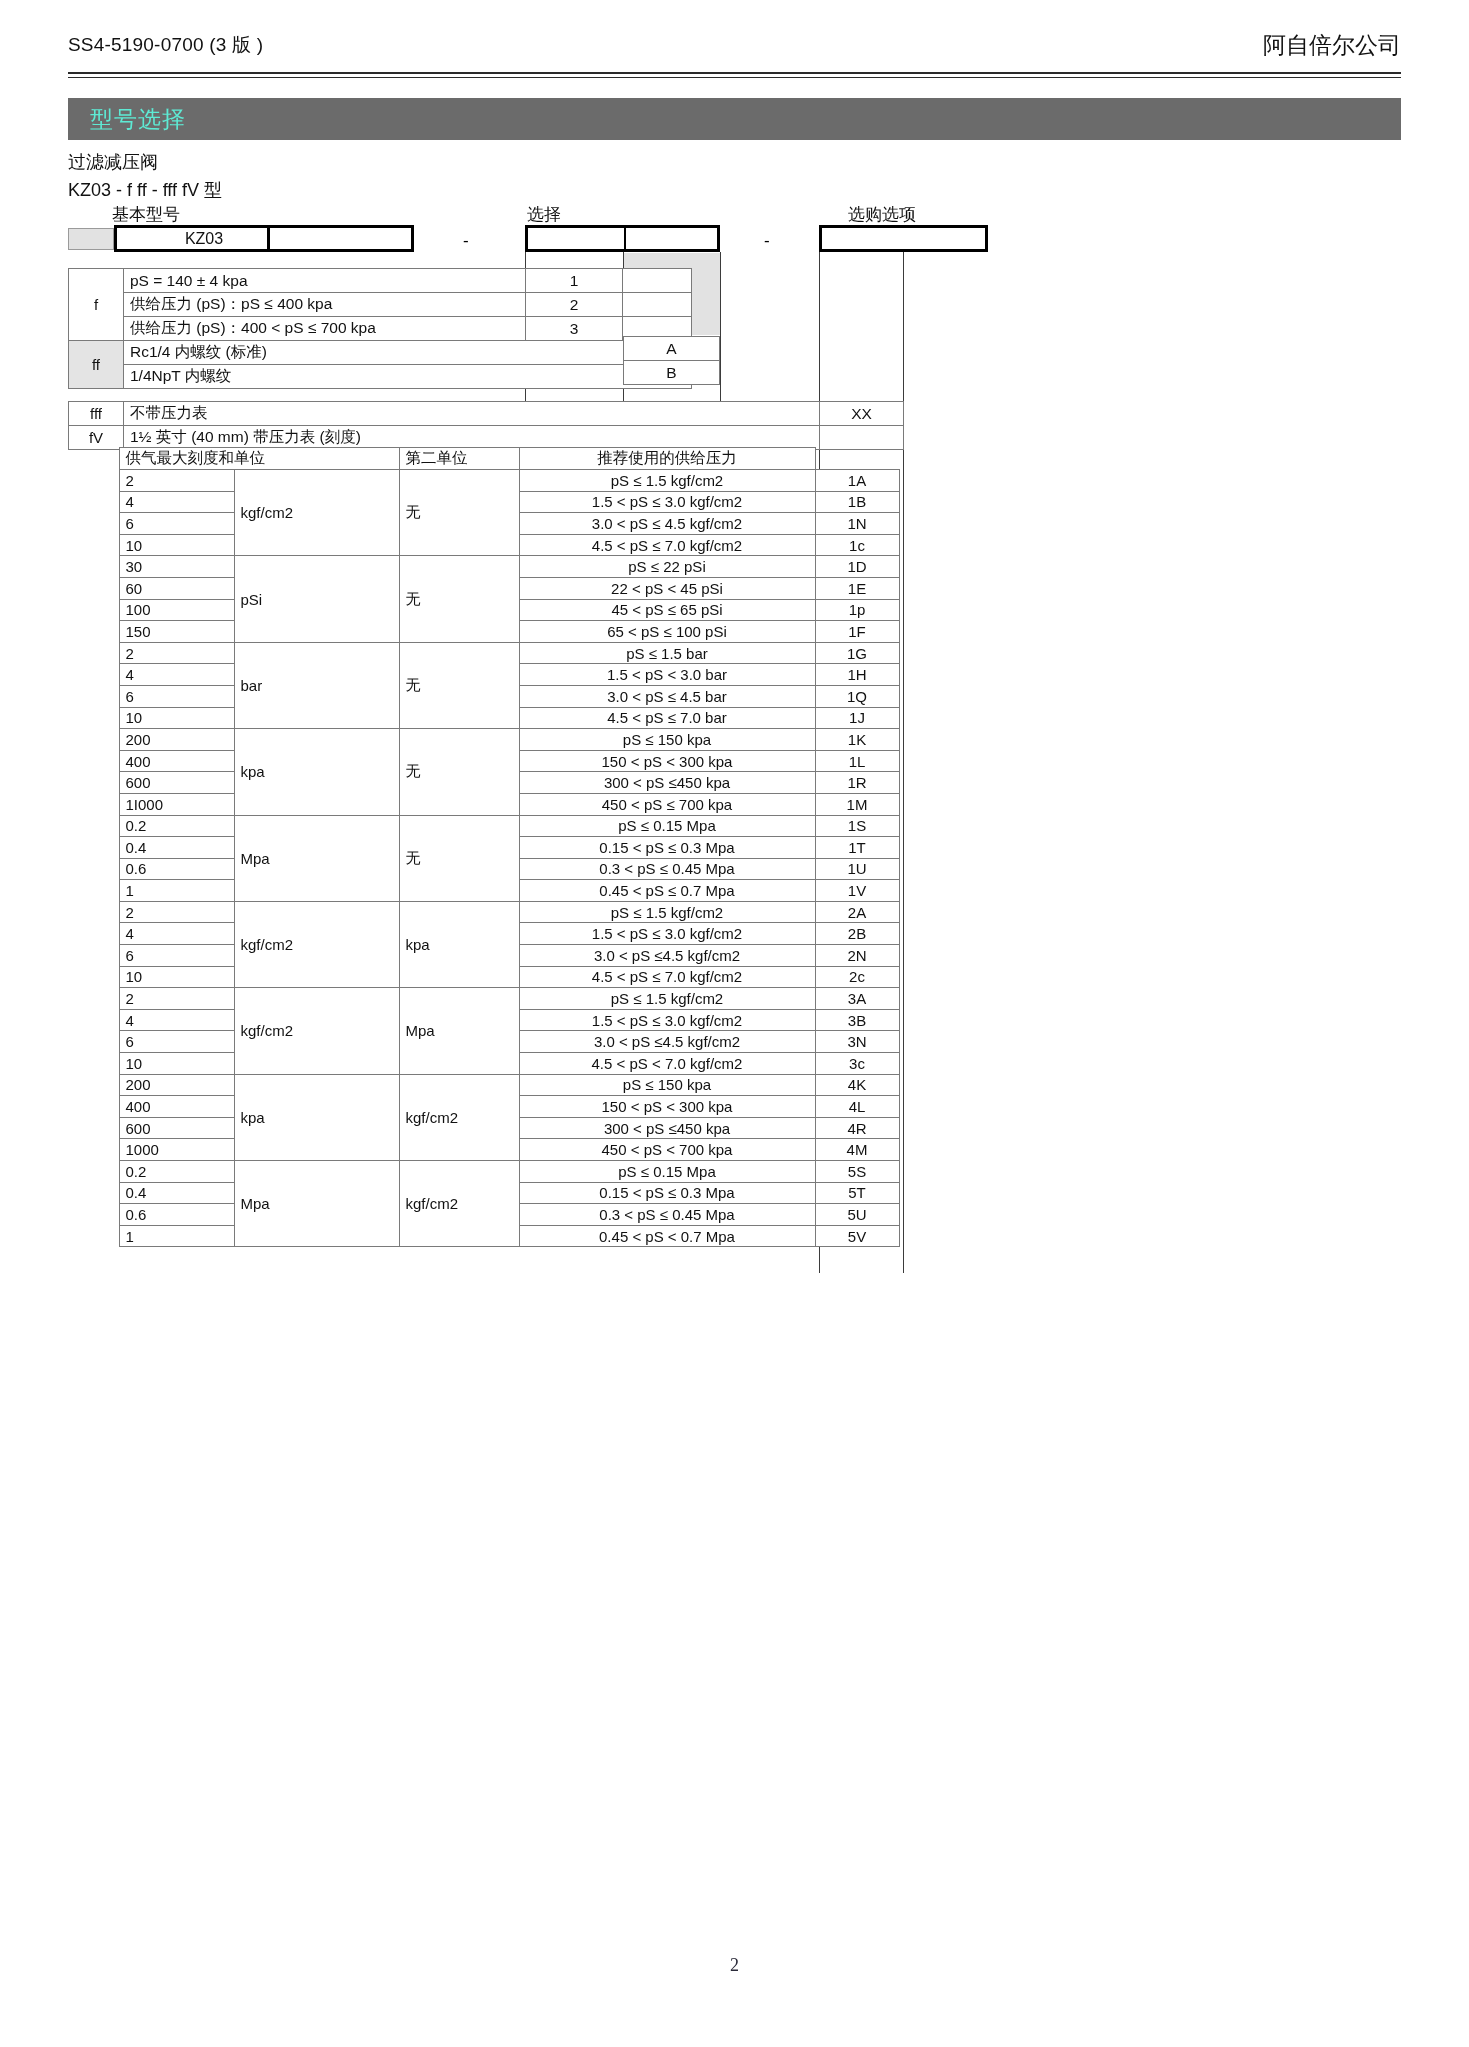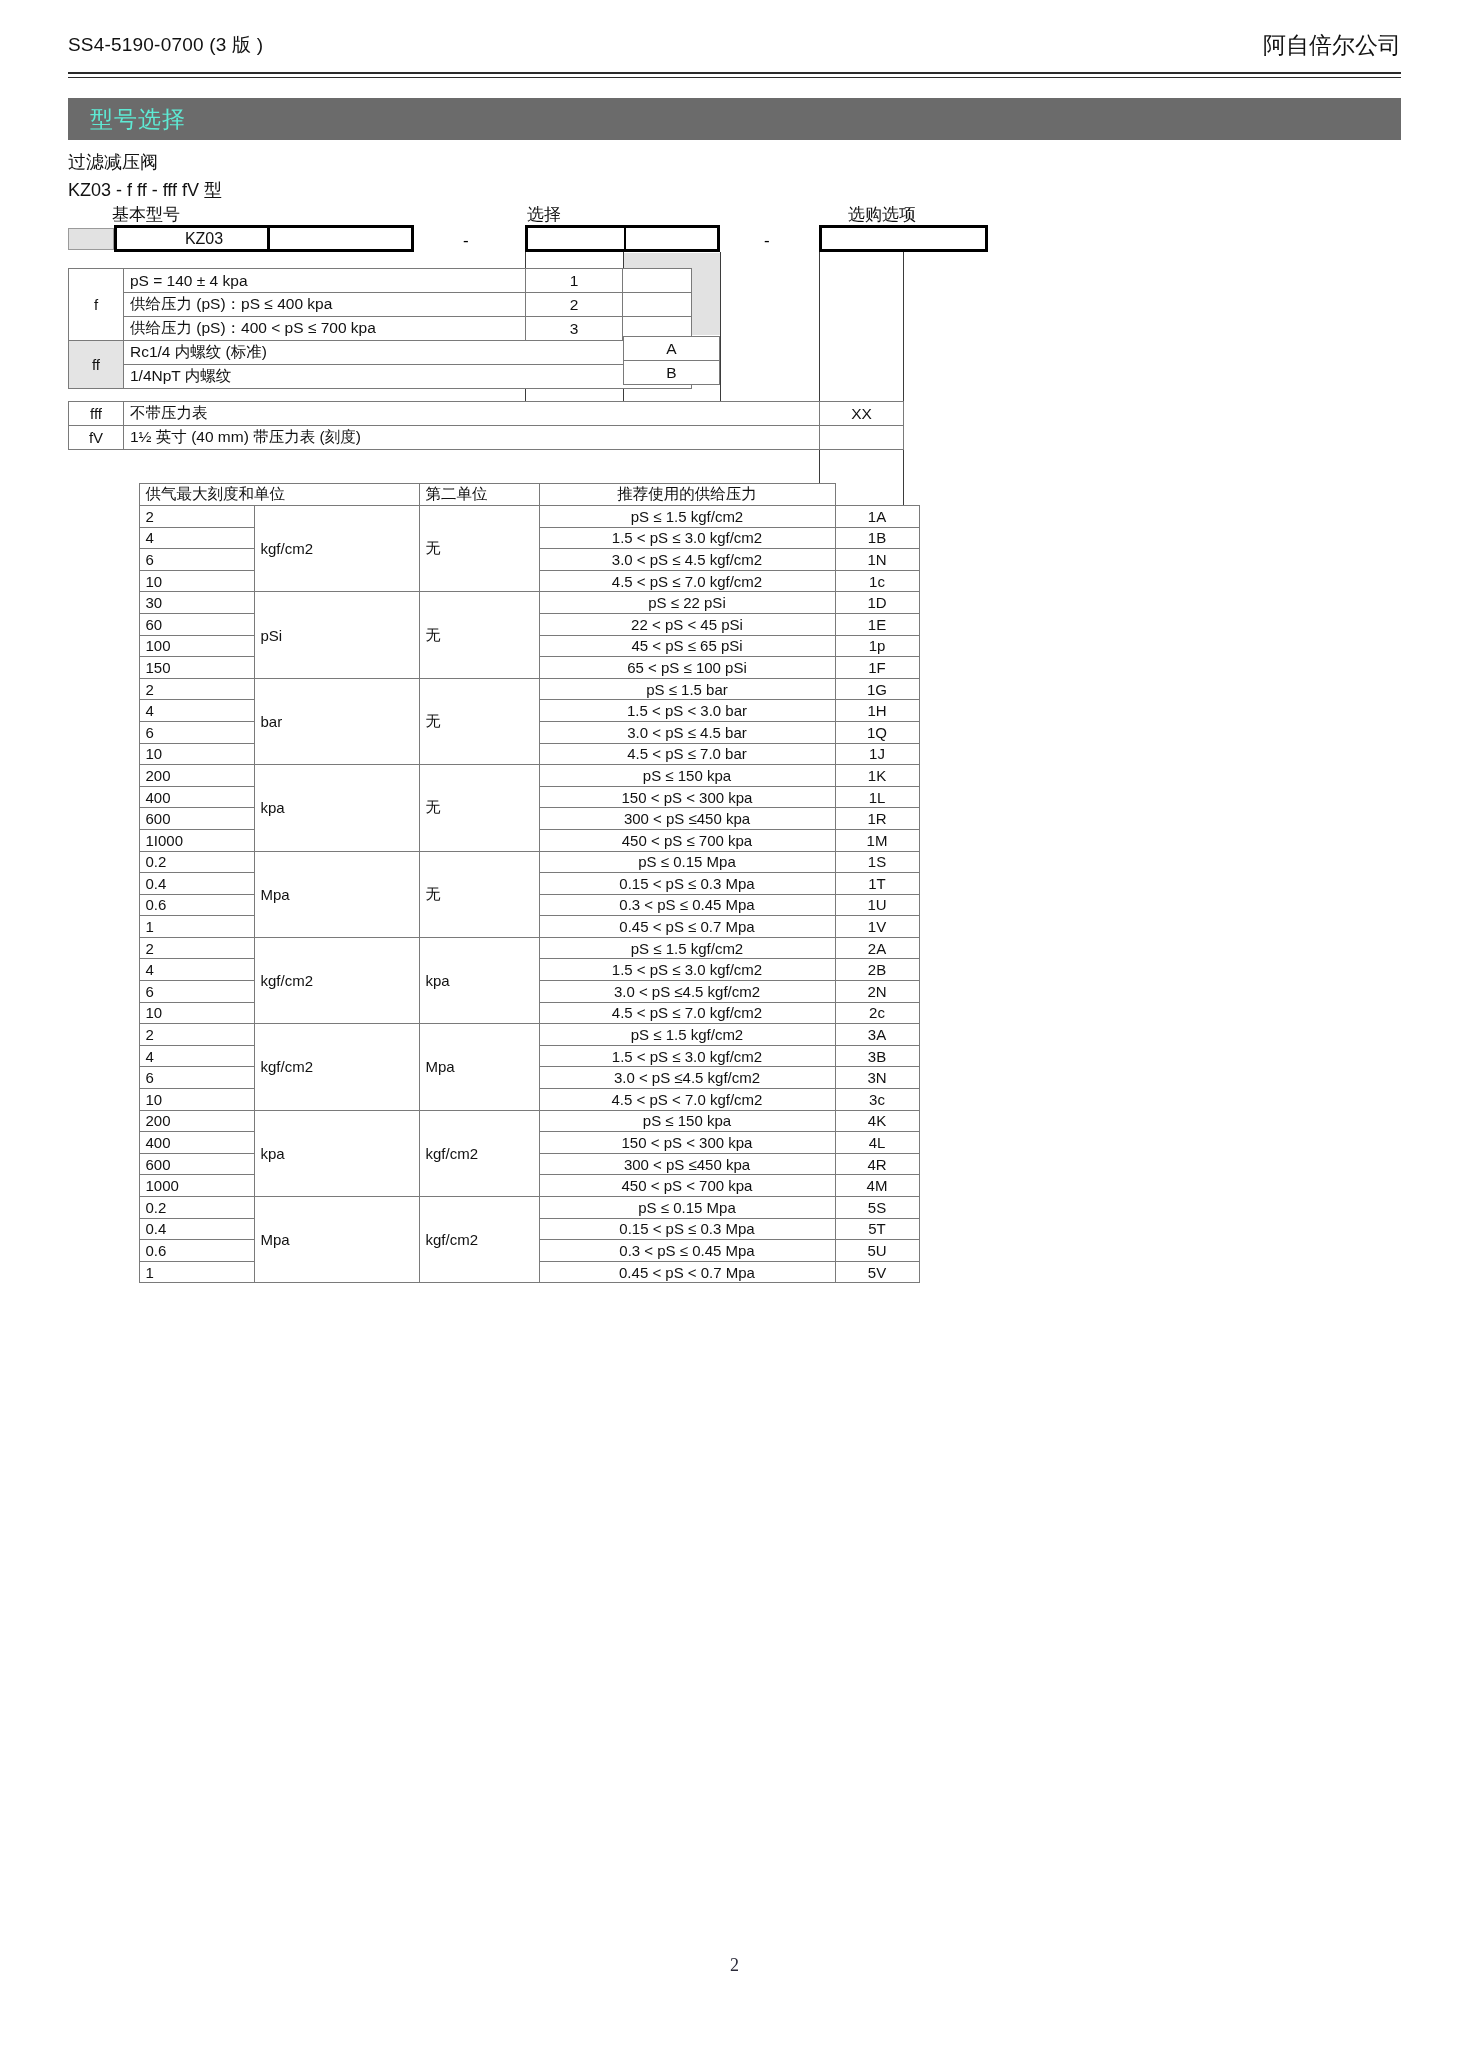--- a/index.html
+++ b/index.html
@@ -299,21 +299,21 @@
         <td class="code">XX</td>
       </tr>
       <tr>
         <td class="lbl plain">fV</td>
         <td class="lft">1½ 英寸  (40 mm) 带压力表  (刻度)</td>
         <td class="code"></td>
       </tr>
     </tbody>
   </table>
 
-  <table class="grid" id="tbl-main" style="left:84px; top:447px; width:835px;margin-top:36px;">
+  <table class="grid" id="tbl-main" style="left:64px; top:447px; width:835px;">
     <colgroup>
       <col style="width:55px">
       <col style="width:115px">
       <col style="width:165px">
       <col style="width:120px">
       <col style="width:296px">
       <col style="width:84px">
     </colgroup>
     <thead>
       <tr>

